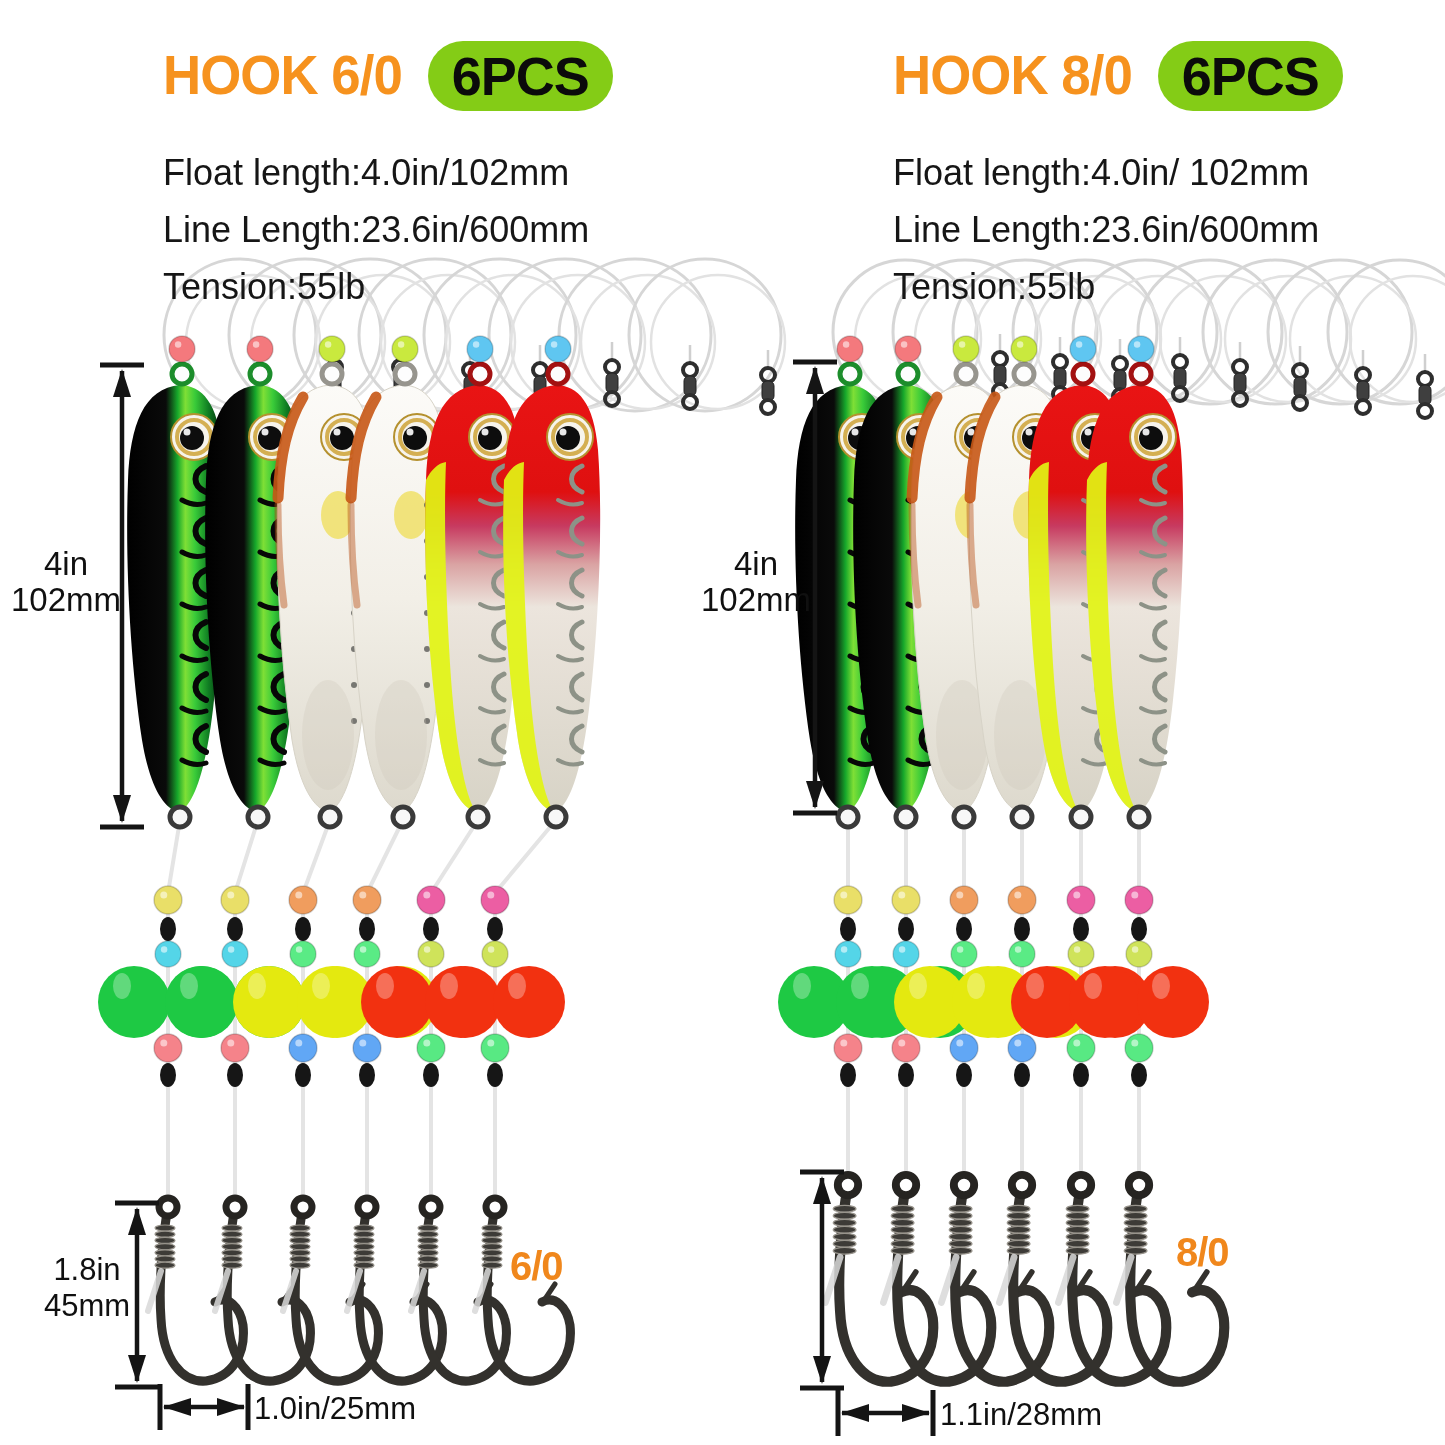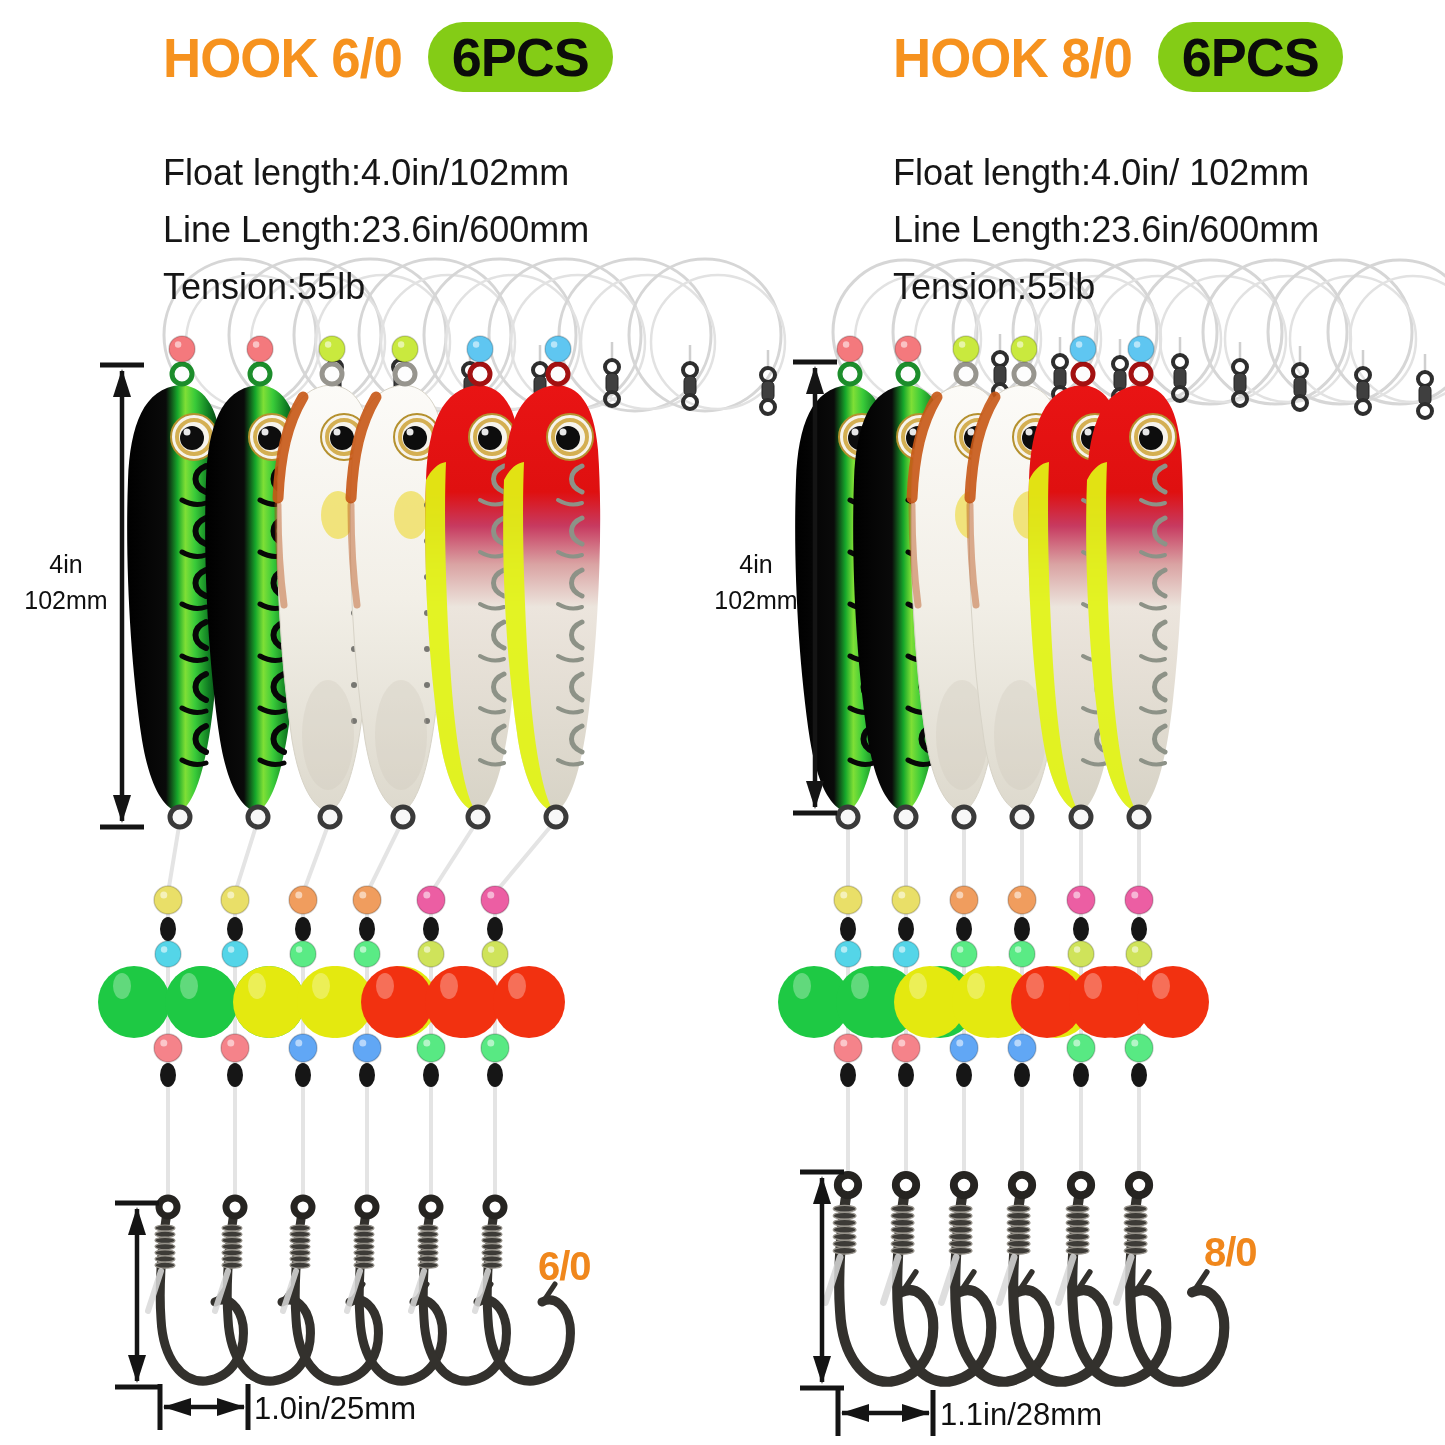--- a/index.html
+++ b/index.html
@@ -1,27 +1,27 @@
 <!DOCTYPE html>
 <html><head>
 <meta charset="utf-8">
 <style>
   html,body{margin:0;padding:0;background:#fff;}
   .canvas{position:relative;width:1445px;height:1445px;background:#ffffff;overflow:hidden;
           font-family:"Liberation Sans", sans-serif;}
   #scene{position:absolute;left:0;top:0;}
-  .header{position:absolute;display:flex;align-items:flex-start;gap:16px;white-space:nowrap;}
+  .header{position:absolute;display:flex;align-items:flex-end;gap:16px;white-space:nowrap;margin-top:17px;}
   .ttl{font-weight:bold;font-size:55px;line-height:72px;color:#F6921E;letter-spacing:-1px;
        transform:scaleX(.96);transform-origin:left center;}
   .badge{display:inline-block;background:#84cc16;color:#0b0b0b;font-weight:bold;font-size:54px;
          line-height:66px;padding:2px 24px;border-radius:38px;letter-spacing:-1px;}
   .specs{position:absolute;color:#161616;font-size:36px;line-height:57px;white-space:nowrap;margin-top:44px;}
-  .dimlab{position:absolute;color:#101010;font-size:25px;line-height:36px;text-align:center;}
+  .dimlab{position:absolute;color:#101010;font-size:33px;line-height:36px;text-align:center;}
   .hooksize{position:absolute;color:#F0871C;font-weight:bold;font-size:40px;line-height:40px;
-            letter-spacing:-1px;margin-left:28px;}
+            letter-spacing:-1px;}
   .wlab{position:absolute;color:#101010;font-size:31px;line-height:34px;white-space:nowrap;}
 </style>
 </head>
 <body>
 
 <div class="canvas">
 
   <svg id="scene" width="1445" height="1445" viewBox="0 0 1445 1445">
     <defs>
       <linearGradient id="gFT" x1="0" y1="0" x2="1" y2="0">
@@ -837,20 +837,24 @@
   </div>
   <div class="specs" style="left:163px;top:100px">
     <div>Float length:4.0in/102mm</div>
     <div>Line Length:23.6in/600mm</div>
     <div>Tension:55lb</div>
   </div>
   <div class="dimlab" style="left:2px;top:546px;width:128px">
     <div>4in</div>
     <div>102mm</div>
   </div>
+  <div class="dimlab" style="left:26px;top:1252px;width:122px;font-size:31px">
+    <div>1.8in</div>
+    <div>45mm</div>
+  </div>
   <div class="hooksize" style="left:510px;top:1246px">6/0</div>
   <div class="wlab" style="left:254px;top:1392px">1.0in/25mm</div>
 
   <div class="header" style="left:893px;top:22px">
     <span class="ttl">HOOK 8/0</span>
     <span class="badge">6PCS</span>
   </div>
   <div class="specs" style="left:893px;top:100px">
     <div>Float length:4.0in/ 102mm</div>
     <div>Line Length:23.6in/600mm</div>

